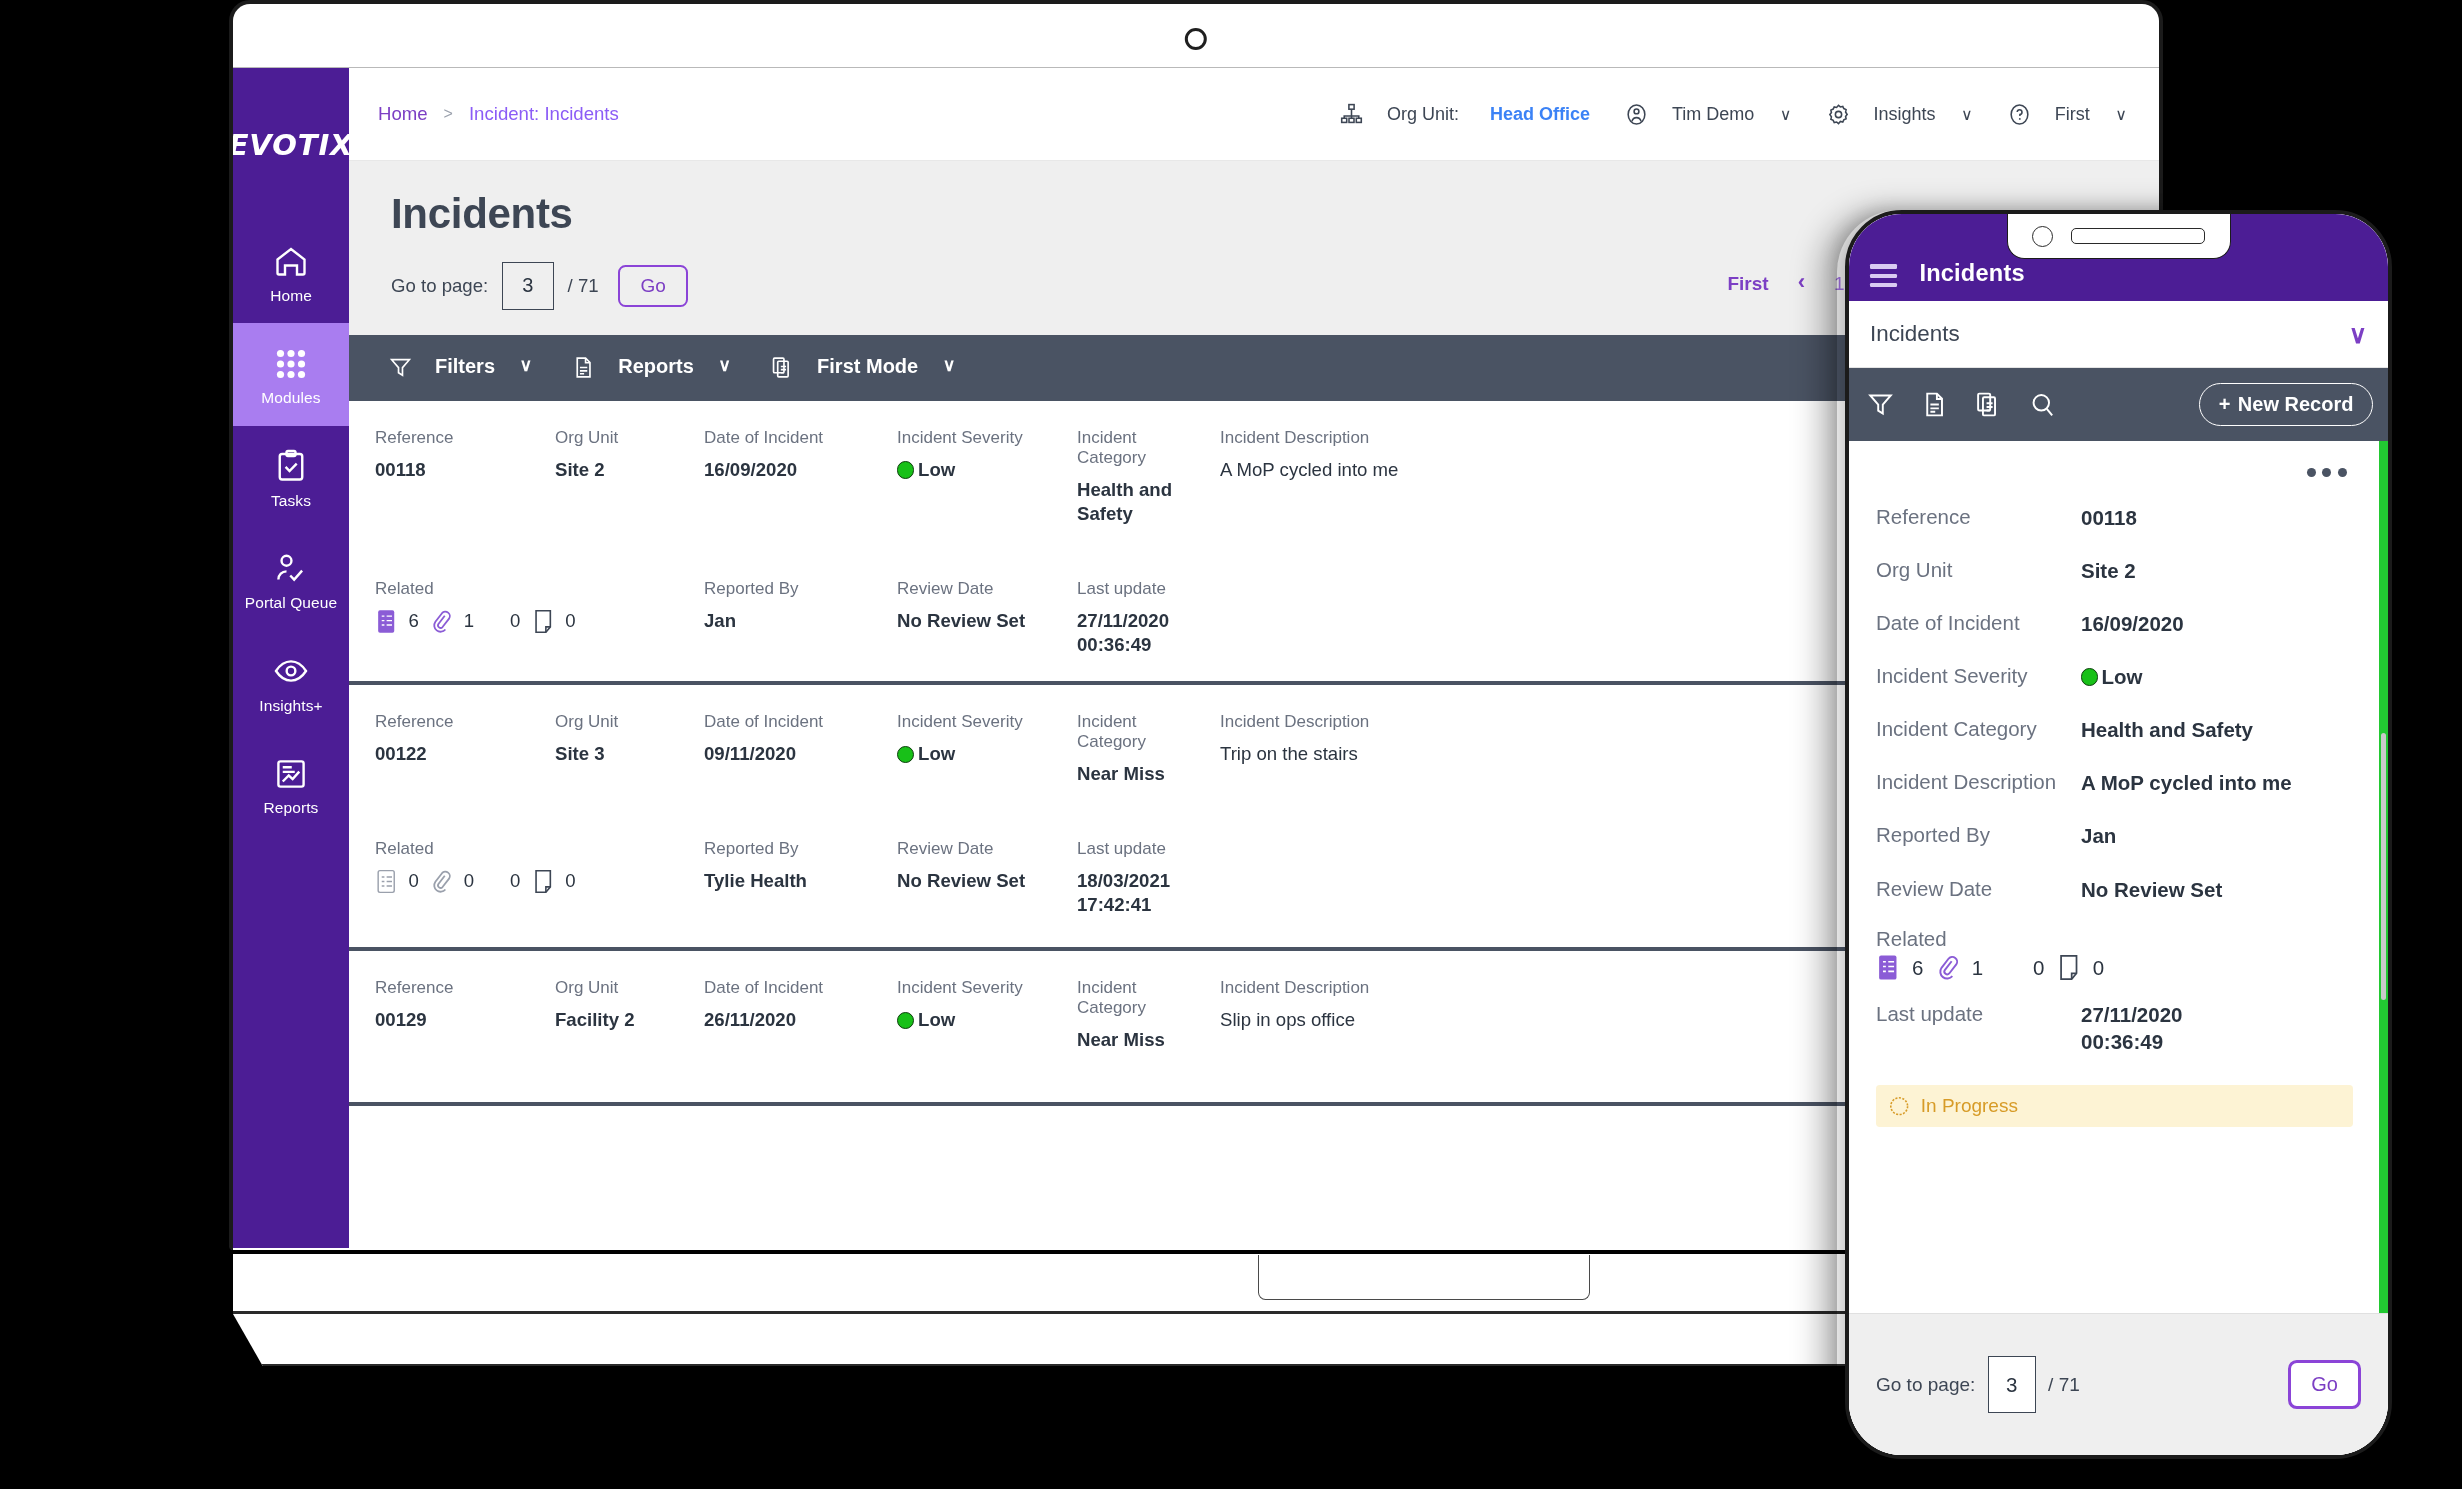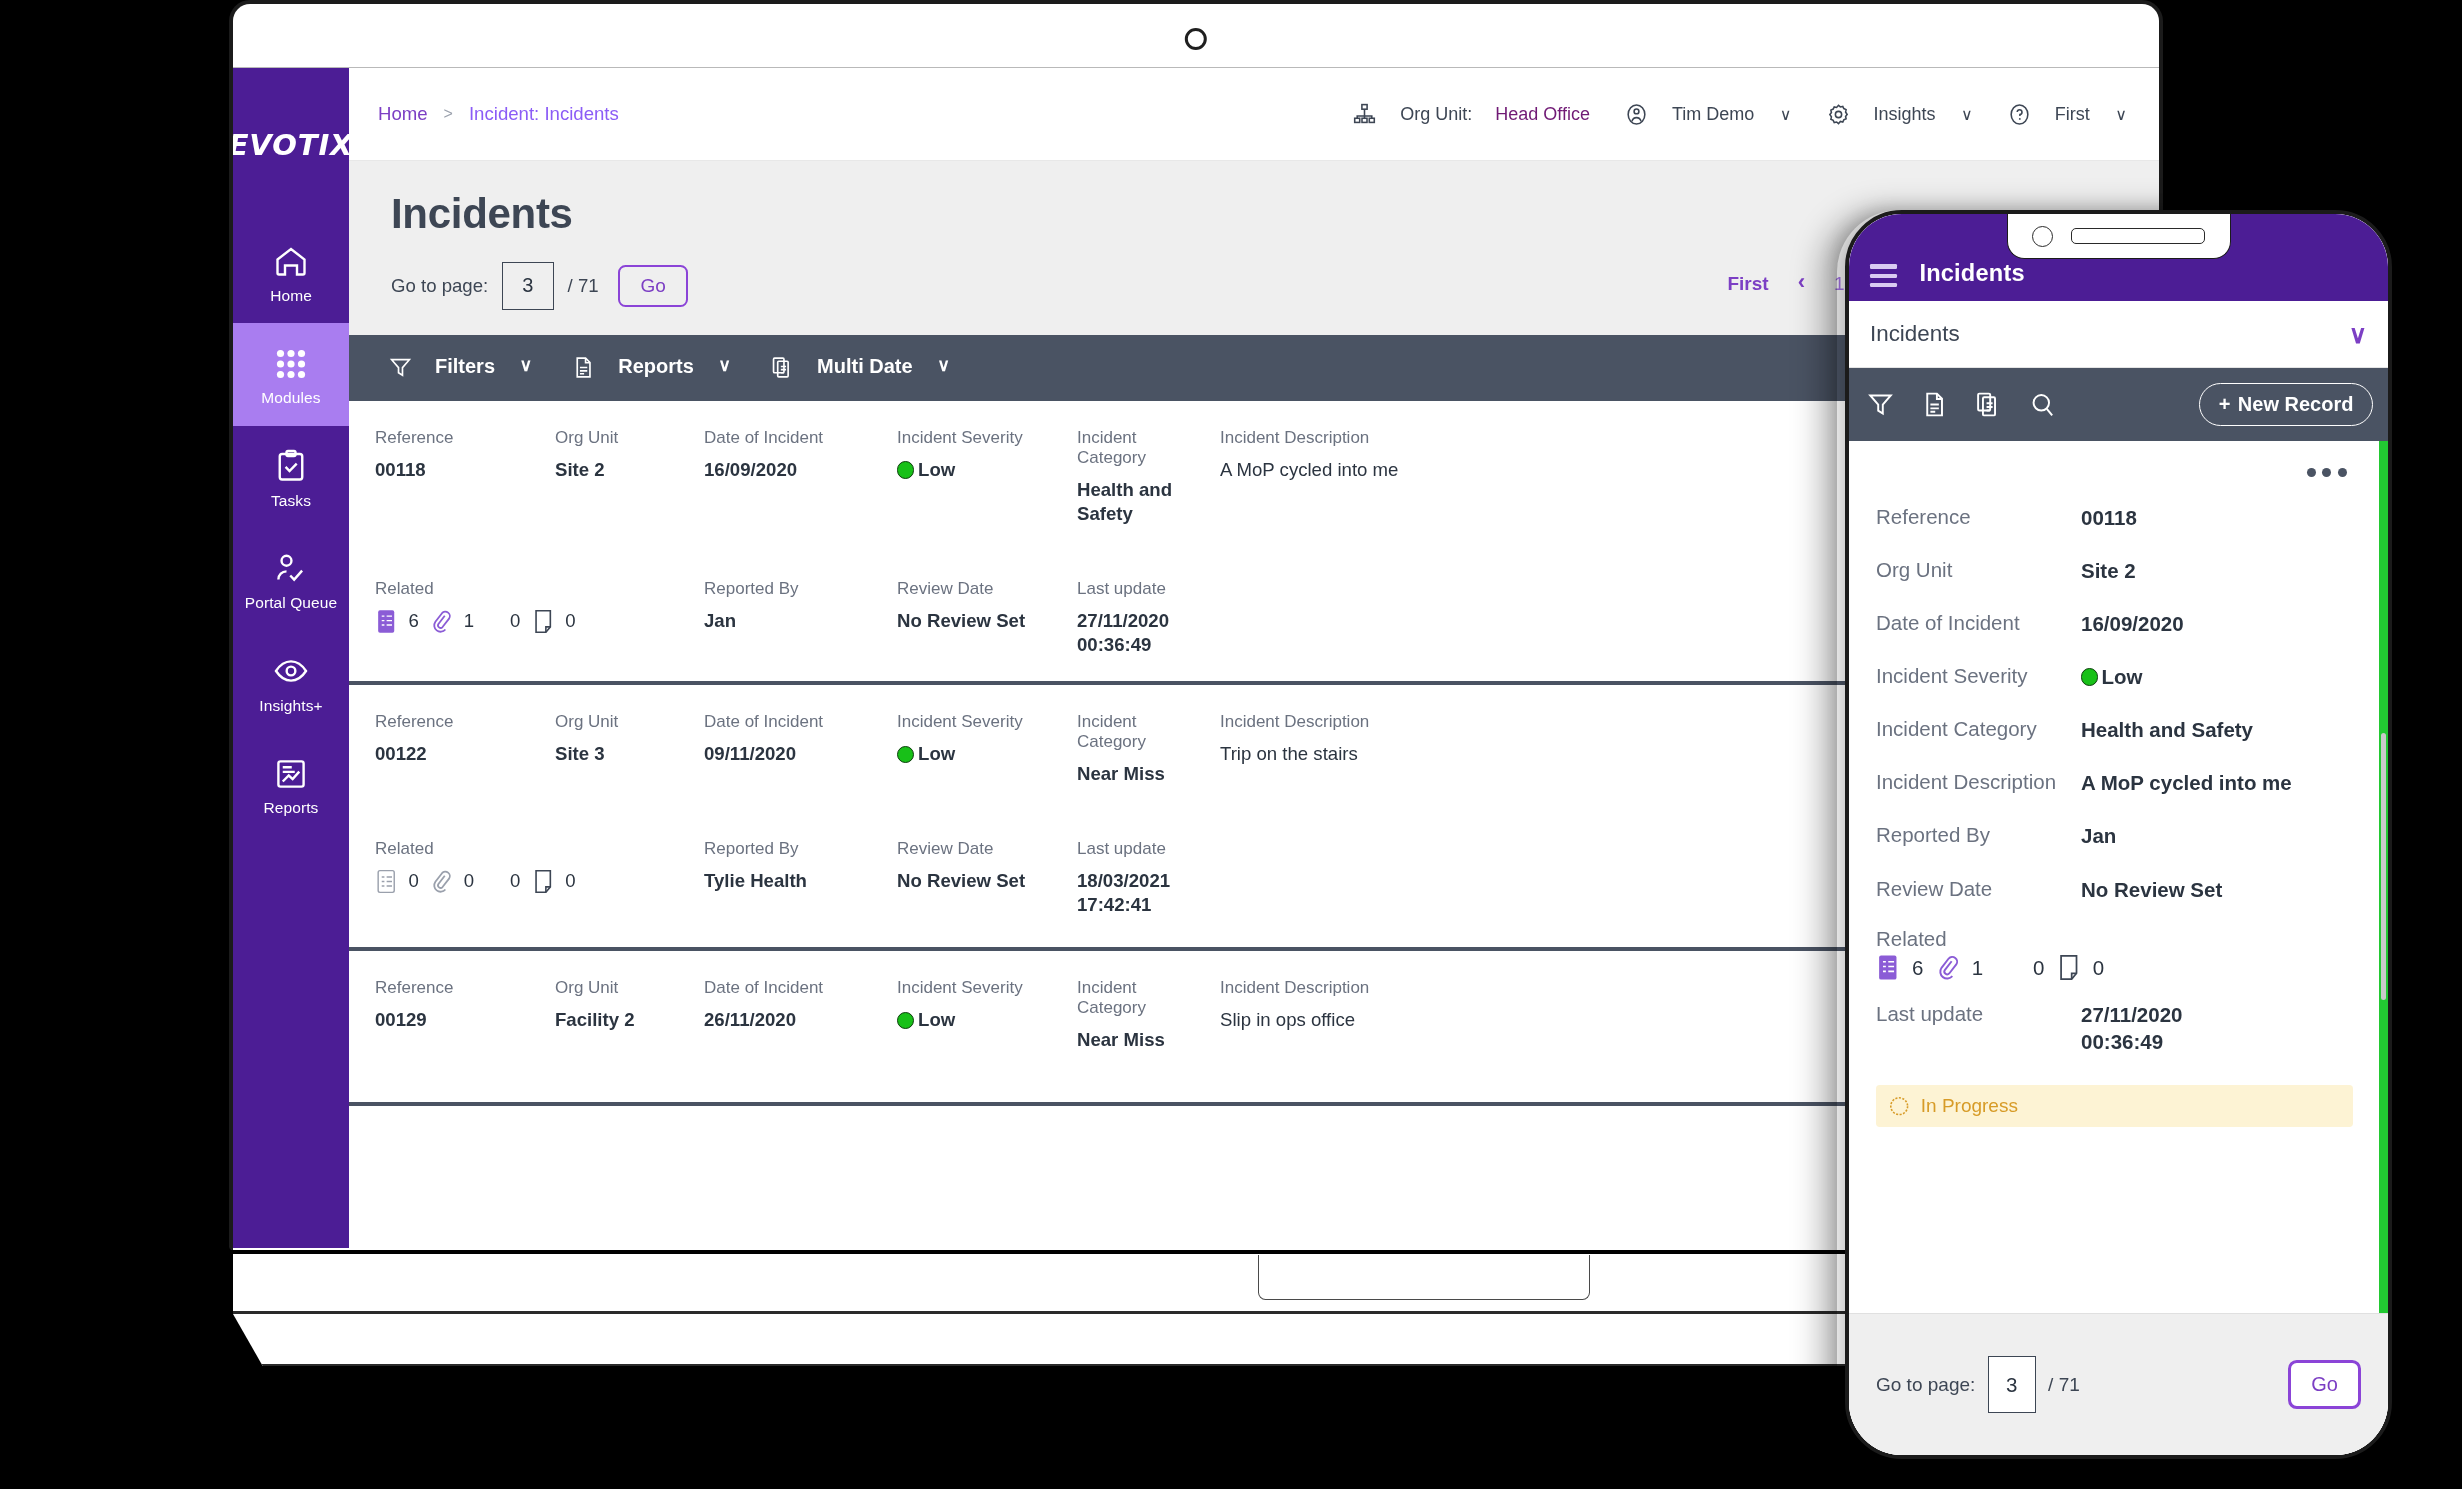--- a/index.html
+++ b/index.html
@@ -80,21 +80,21 @@
     height: 93px; background:#ffffff; display:flex; align-items:center;
     padding: 0 32px 0 29px; border-bottom:0.6px solid #e8e8e8;
   }
   .crumbs { display:flex; align-items:center; gap:16px; font-size:18.6px; }
   .crumb-home { color:#7c3fc4; }
   .crumb-sep { color:#9aa0ac; font-size:16px; }
   .crumb-cur { color:#8b5cf6; }
   .topbar-right { margin-left:auto; display:flex; align-items:center; gap:34px; }
   .tb-item { display:flex; align-items:center; gap:23px; font-size:18px; color:#3d4654; cursor:pointer; }
   .tb-item .ico svg { width:25px; height:25px; display:block; }
-  .tb-strong { color:#701a75; font-weight:400; }
+  .tb-strong { color:#3b82f6; font-weight:700;margin-left:8px; }
   .caret { font-size:16px; color:#3d4654; margin-left:2.5px; }
 
   .page-head { background:#efefef; padding: 29px 32px 25px 42px; }
   .page-title { font-size:42px; font-weight:700; color:#3d4654; letter-spacing:-0.3px; }
   .head-row { display:flex; align-items:center; margin-top:23.6px; }
   .gotopage { display:flex; align-items:center; gap:13.7px; font-size:18.6px; color:#3d4654; }
   .page-input {
     width:52px; height:48px; border:1.9px solid #3d4654; background:#efefef;
     text-align:center; font-size:20px; color:#2b3440; font-family:"Liberation Sans", sans-serif;
   }
@@ -430,21 +430,21 @@
               <span class="caret">∨</span>
             </div>
             <div class="tool">
               <span class="ico">
                 <svg viewBox="0 0 24 24" fill="none" stroke="#fff" stroke-width="1.6">
                     <rect x="3.4" y="3" width="10" height="14" rx="1"></rect>
                     <rect x="7.4" y="6" width="10" height="15" rx="1"></rect>
                     <path d="M10.4 11h5M10.4 14h5M10.4 17h3"></path>
                   </svg>
               </span>
-              <span>Multi Date</span>
+              <span>First Mode</span>
               <span class="caret">∨</span>
             </div>
           </div>
 
           <div class="table-area">
 
             <div class="rec">
               <div class="rec-cols">
                 <div class="rowline">
                   <div class="cell c-ref">

